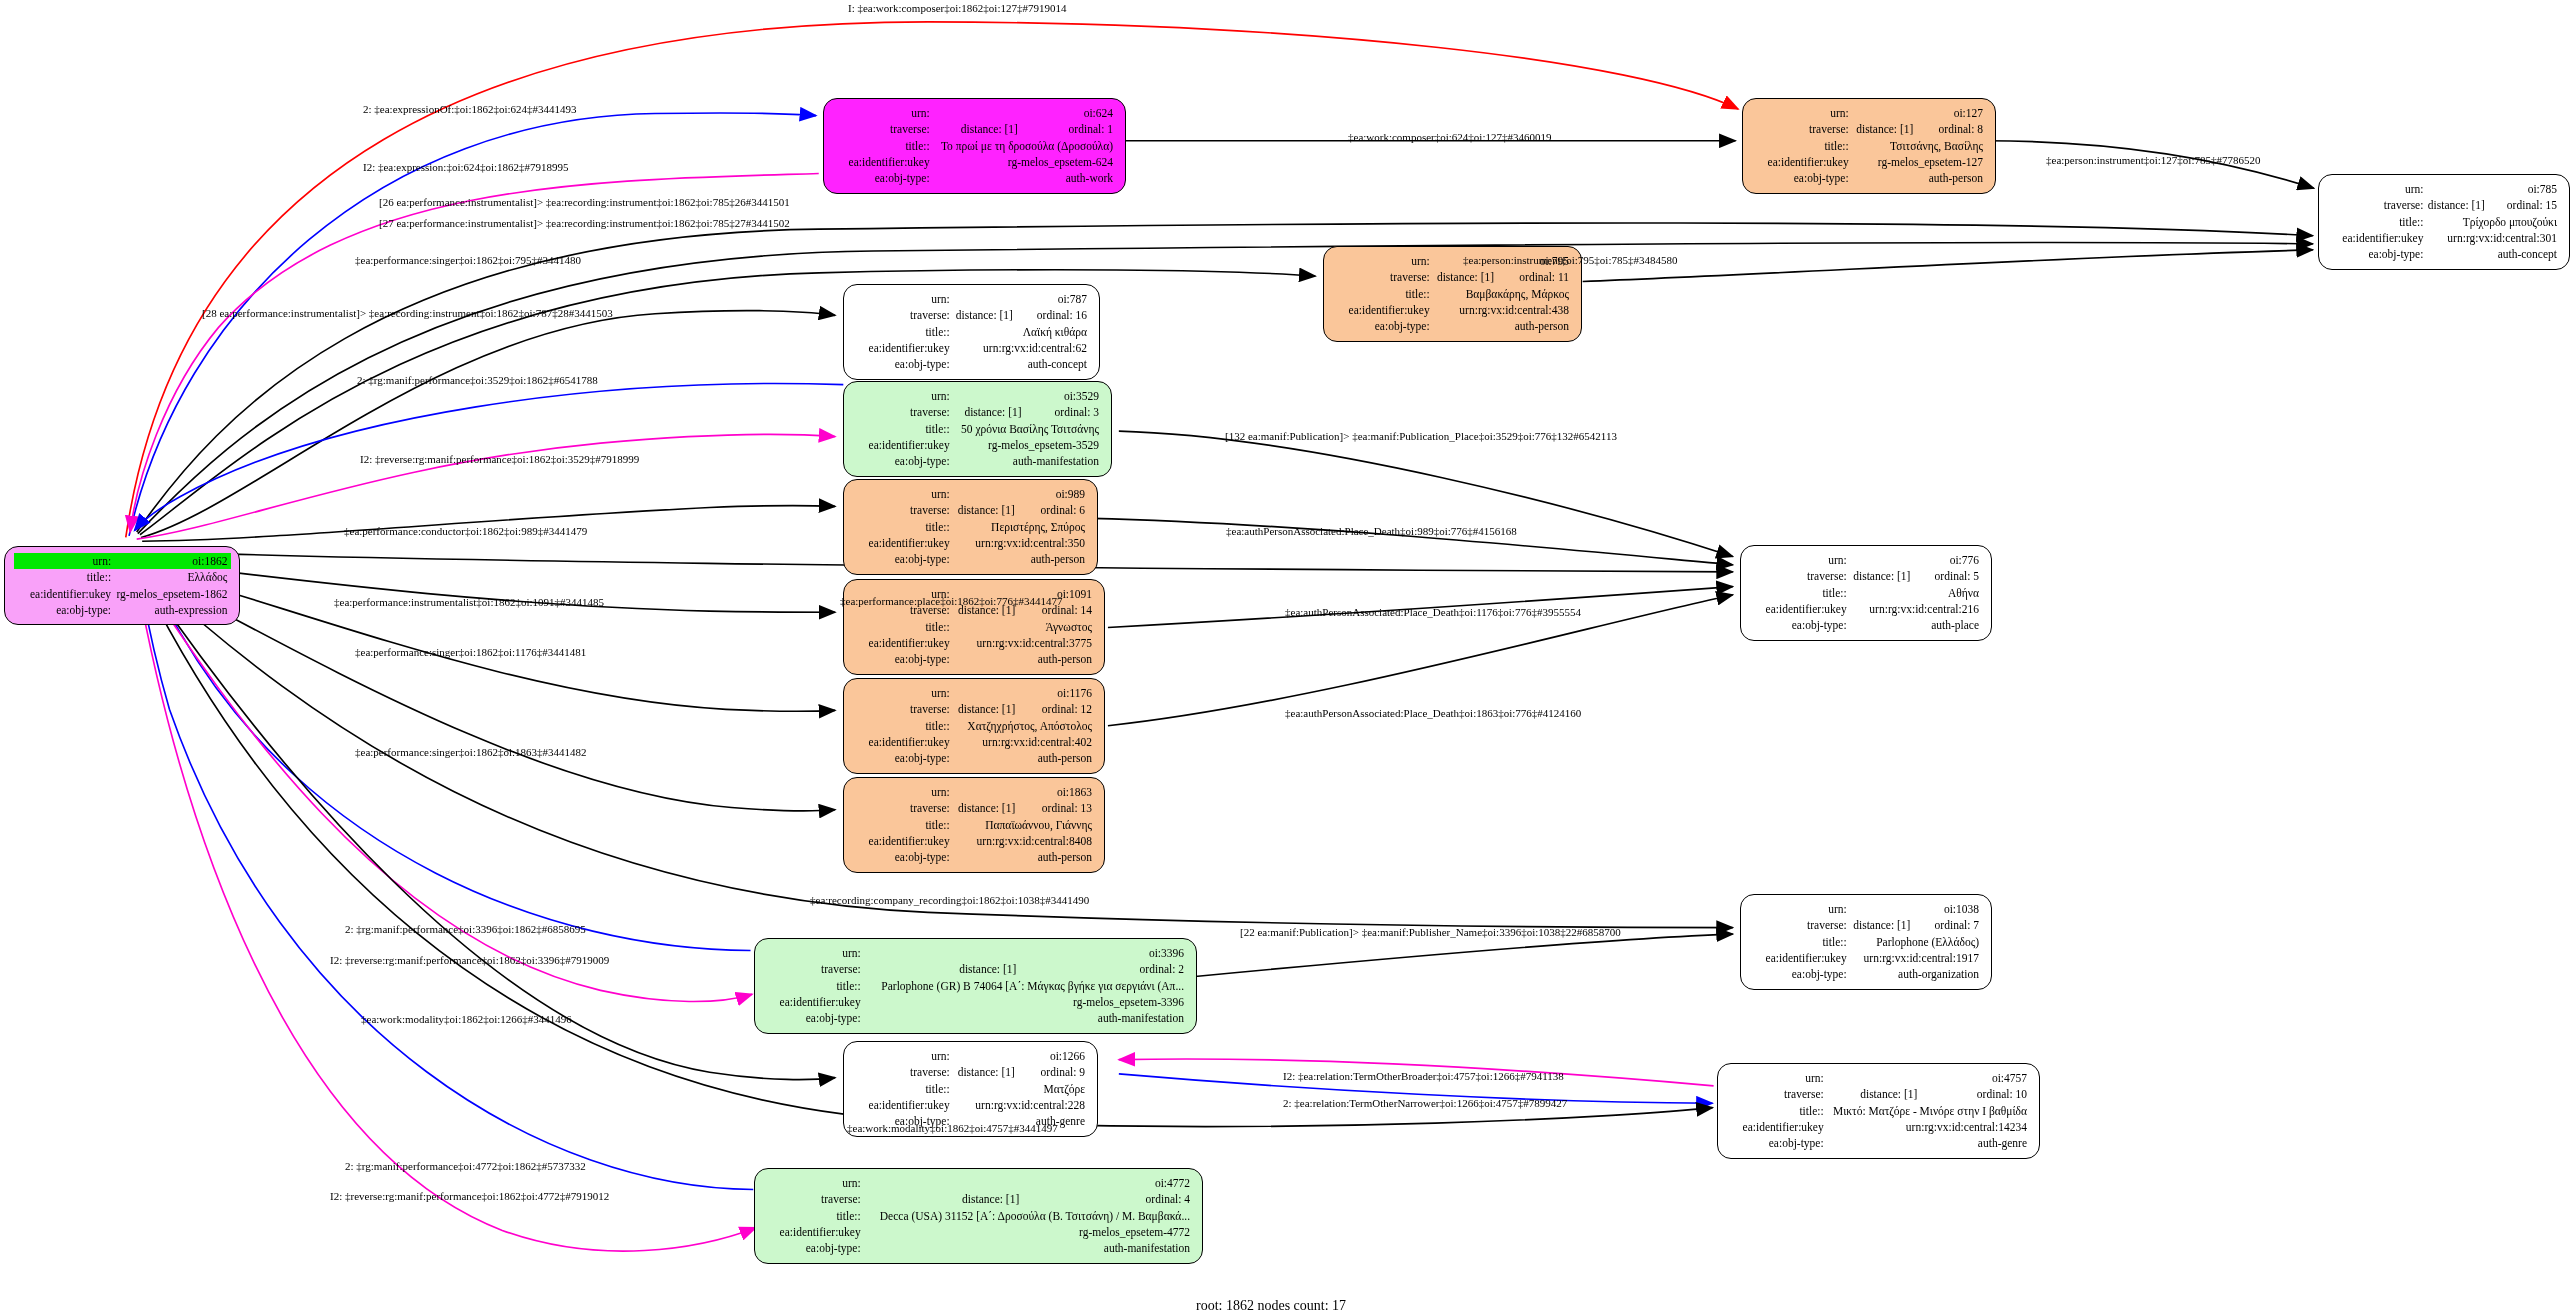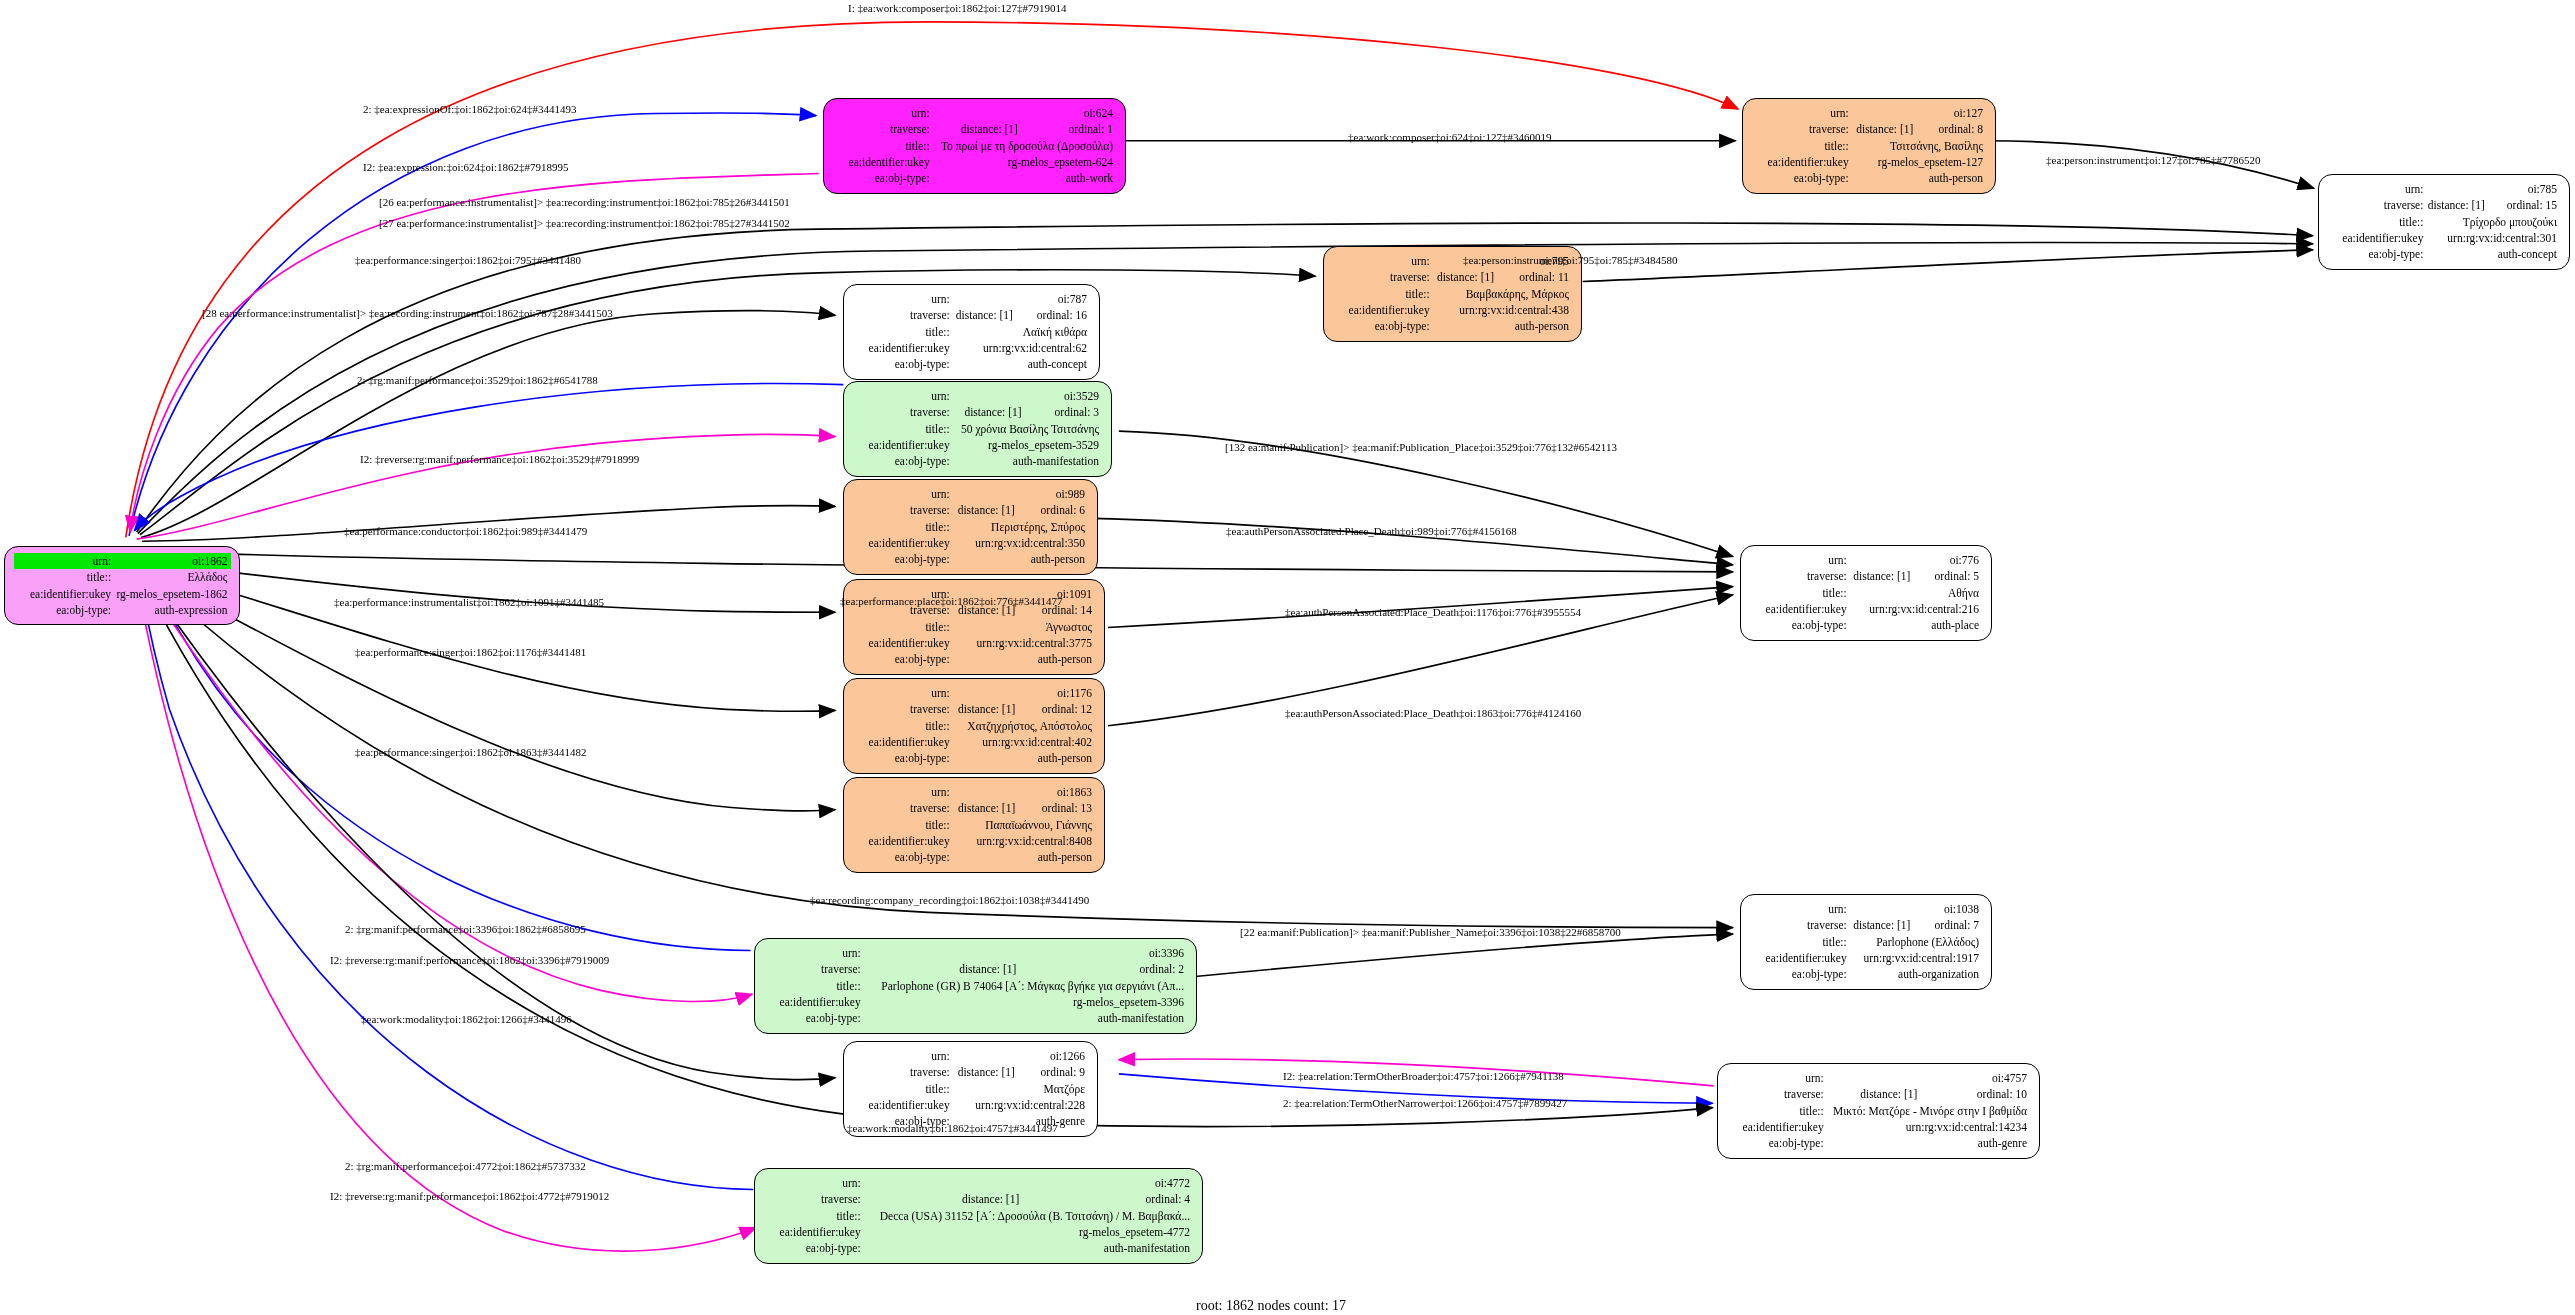--- a/index.html
+++ b/index.html
@@ -628,21 +628,21 @@
   <div class="edge-label" style="left:363px; top:104px;">2: ‡ea:expressionOf:‡oi:1862‡oi:624‡#3441493</div>
   <div class="edge-label" style="left:1348px; top:132px;">‡ea:work:composer‡oi:624‡oi:127‡#3460019</div>
   <div class="edge-label" style="left:363px; top:162px;">I2: ‡ea:expression:‡oi:624‡oi:1862‡#7918995</div>
   <div class="edge-label" style="left:2046px; top:155px;">‡ea:person:instrument‡oi:127‡oi:785‡#7786520</div>
   <div class="edge-label" style="left:379px; top:197px;">[26 ea:performance:instrumentalist]&gt; ‡ea:recording:instrument‡oi:1862‡oi:785‡26#3441501</div>
   <div class="edge-label" style="left:379px; top:218px;">[27 ea:performance:instrumentalist]&gt; ‡ea:recording:instrument‡oi:1862‡oi:785‡27#3441502</div>
   <div class="edge-label" style="left:355px; top:255px;">‡ea:performance:singer‡oi:1862‡oi:795‡#3441480</div>
   <div class="edge-label" style="left:1463px; top:255px;">‡ea:person:instrument‡oi:795‡oi:785‡#3484580</div>
   <div class="edge-label" style="left:202px; top:308px;">[28 ea:performance:instrumentalist]&gt; ‡ea:recording:instrument‡oi:1862‡oi:787‡28#3441503</div>
   <div class="edge-label" style="left:357px; top:375px;">2: ‡rg:manif:performance‡oi:3529‡oi:1862‡#6541788</div>
-  <div class="edge-label" style="left:1225px; top:442px;text-align:right;">[132 ea:manif:Publication]&gt; ‡ea:manif:Publication_Place‡oi:3529‡oi:776‡132#6542113</div>
+  <div class="edge-label" style="left:1225px; top:431px;text-align:right;">[132 ea:manif:Publication]&gt; ‡ea:manif:Publication_Place‡oi:3529‡oi:776‡132#6542113</div>
   <div class="edge-label" style="left:360px; top:454px;">I2: ‡reverse:rg:manif:performance‡oi:1862‡oi:3529‡#7918999</div>
   <div class="edge-label" style="left:344px; top:526px;">‡ea:performance:conductor‡oi:1862‡oi:989‡#3441479</div>
   <div class="edge-label" style="left:1226px; top:526px;">‡ea:authPersonAssociated:Place_Death‡oi:989‡oi:776‡#4156168</div>
   <div class="edge-label" style="left:840px; top:568px;margin-top:28px;">‡ea:performance:place‡oi:1862‡oi:776‡#3441477</div>
   <div class="edge-label" style="left:334px; top:597px;">‡ea:performance:instrumentalist‡oi:1862‡oi:1091‡#3441485</div>
   <div class="edge-label" style="left:1285px; top:607px;">‡ea:authPersonAssociated:Place_Death‡oi:1176‡oi:776‡#3955554</div>
   <div class="edge-label" style="left:355px; top:647px;">‡ea:performance:singer‡oi:1862‡oi:1176‡#3441481</div>
   <div class="edge-label" style="left:355px; top:747px;">‡ea:performance:singer‡oi:1862‡oi:1863‡#3441482</div>
   <div class="edge-label" style="left:1285px; top:708px;">‡ea:authPersonAssociated:Place_Death‡oi:1863‡oi:776‡#4124160</div>
   <div class="edge-label" style="left:810px; top:895px;">‡ea:recording:company_recording‡oi:1862‡oi:1038‡#3441490</div>

